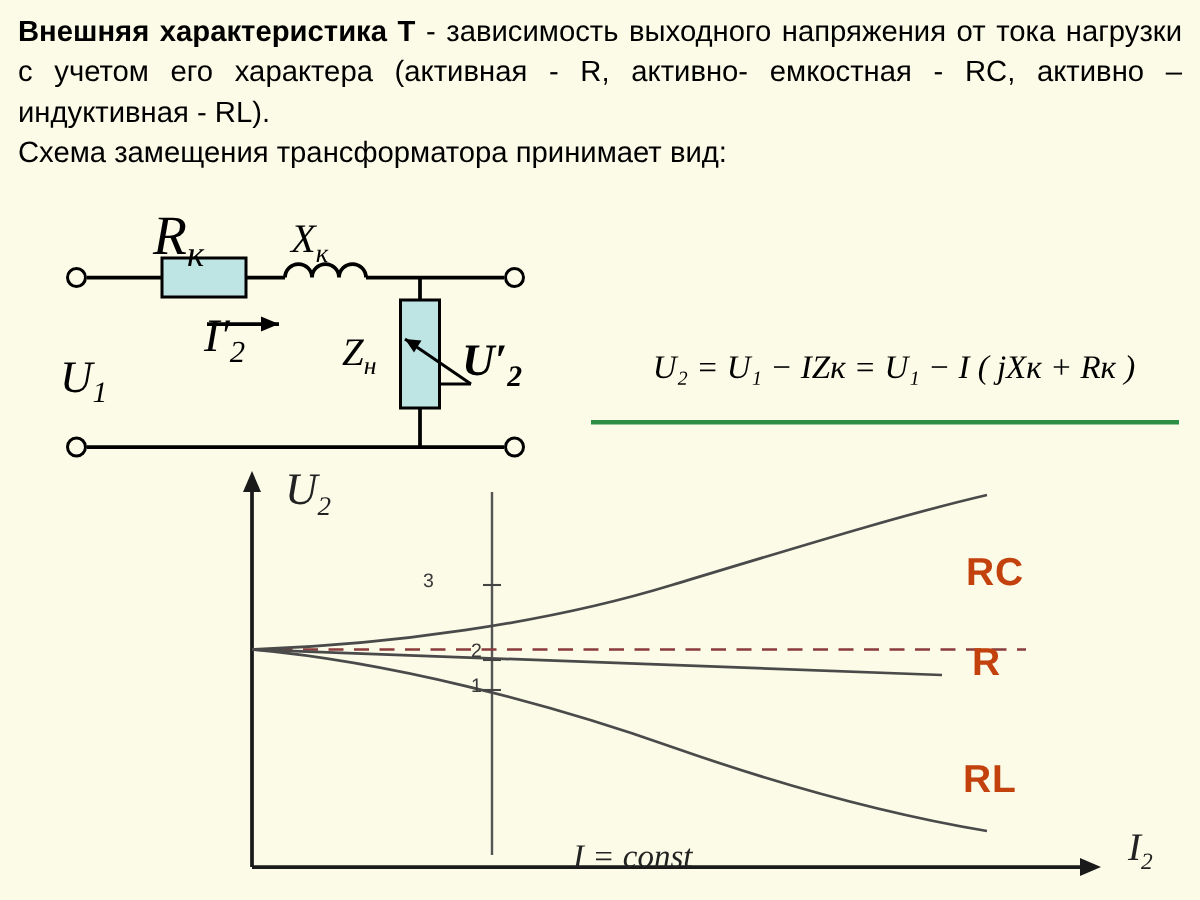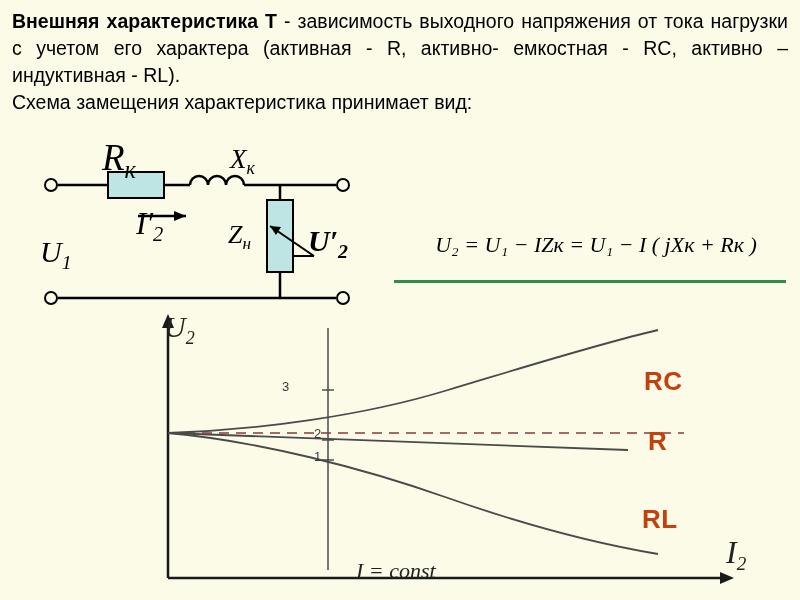--- a/index.html
+++ b/index.html
@@ -48,21 +48,21 @@
     display: block;
   }
   .lbl {
     position: absolute;
     font-family: "Liberation Serif", serif;
     font-style: italic;
     color: #000;
     white-space: nowrap;
   }
   .lbl-rk  { left: 84px;  top: 6px;  font-size: 37px; }
-  .lbl-xk  { left: 176px; top: 14px; font-size: 27px; margin-left: 36px; }
+  .lbl-xk  { left: 176px; top: 14px; font-size: 27px; }
   .lbl-u1  { left: 22px;  top: 105px; font-size: 30px; }
   .lbl-i2  { left: 118px; top: 76px; font-size: 31px; }
   .lbl-zn  { left: 210px; top: 90px; font-size: 26px; }
   .lbl-u2p { left: 290px; top: 94px; font-size: 30px; font-weight: bold; }
   .sub { font-size: 0.66em; vertical-align: sub; font-style: italic; }
   
   .right-text {
     position: absolute;
     left: 390px;
     top: 138px;
@@ -99,23 +99,24 @@
     width: 660px;
     height: 288px;
   }
   .chart svg { display: block; }
   .clbl {
     position: absolute;
     font-family: "Liberation Serif", serif;
     font-style: italic;
     color: #222;
     white-space: nowrap;
+    margin-left: 26px;
   }
   .clbl-u2 { left: 36px;  top: 2px;   font-size: 30px; }
-  .clbl-i2 { left: 598px; top: 226px; font-size: 32px; }
+  .clbl-i2 { left: 598px; top: 242px; font-size: 26px; }
   .clbl-ic { left: 228px; top: 250px; font-size: 22px; }
   .series-lbl {
     position: absolute;
     font-family: "Liberation Sans", sans-serif;
     font-weight: bold;
     font-size: 26px;
     color: #c2410c;
     letter-spacing: .5px;
   }
   .lbl-rc { left: 516px; top: 58px; }
@@ -131,21 +132,21 @@
   .tick2 { left: 186px; top: 118px; }
   .tick1 { left: 186px; top: 141px; }
 </style>
 </head>
 <body>
 
 <div class="slide">
 
   <div class="intro">
     <span class="lead">Внешняя характеристика Т</span><span> - зависимость выходного напряжения от тока нагрузки с учетом его характера (активная - R, активно- емкостная - RC, активно – индуктивная - RL).</span>
-    <span class="line2">Схема замещения характеристика принимает вид:</span>
+    <span class="line2">Схема замещения трансформатора принимает вид:</span>
   </div>
 
   <div class="circuit">
     <svg width="360" height="190" viewBox="0 0 360 190">
 
       <line x1="40" y1="55" x2="90" y2="55" stroke="#000" stroke-width="2.5"></line>
       <rect x="90" y="42" width="56" height="26" fill="#bfe4e4" stroke="#000" stroke-width="2"></rect>
       <line x1="146" y1="55" x2="172" y2="55" stroke="#000" stroke-width="2.5"></line>
 
       <path d="M172 55 a9 9 0 0 1 18 0 a9 9 0 0 1 18 0 a9 9 0 0 1 18 0" fill="none" stroke="#000" stroke-width="2.5"></path>

